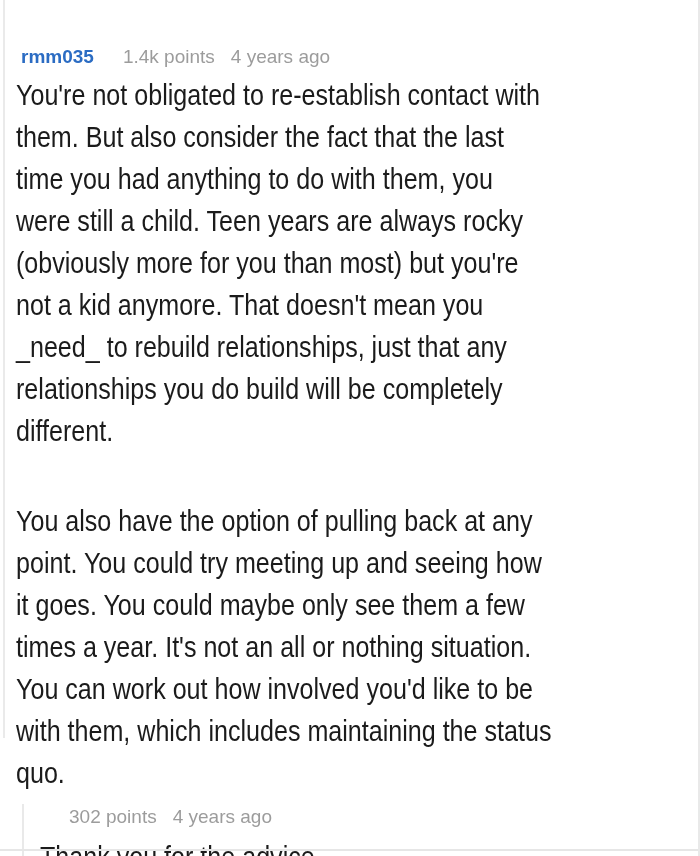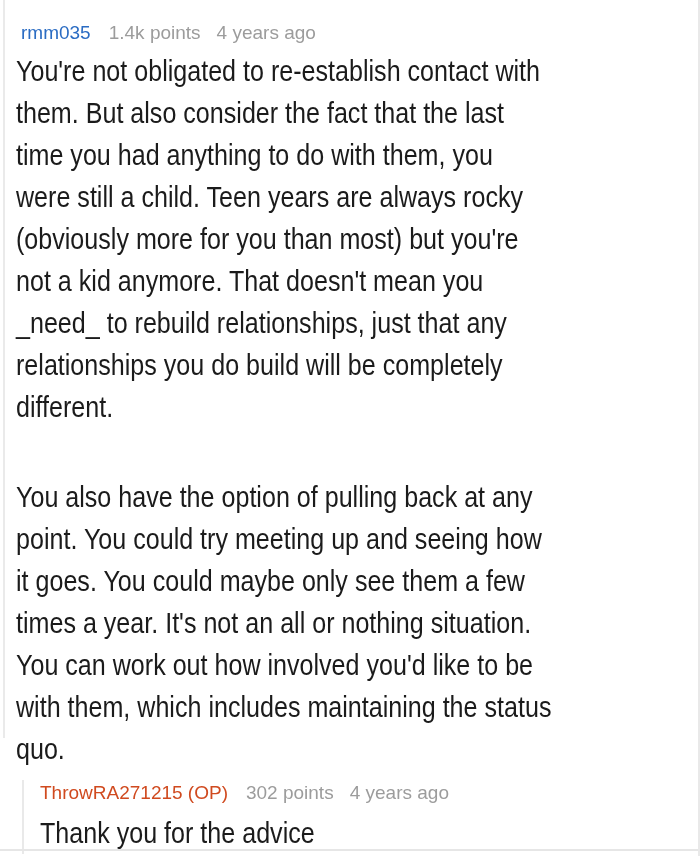--- a/index.html
+++ b/index.html
@@ -16,23 +16,23 @@
   .thread-line{
     position:absolute;left:3px;top:0;width:2px;height:738px;
     background:#eaeaea;
   }
   .comment{padding:20px 0 0 16px;}
   .comment-header{
     display:flex;align-items:baseline;
     font-size:19px;line-height:26px;
   }
   .main-header{margin-left:5px;}
-  .username{font-weight:400;text-decoration:none;cursor:pointer;}
+  .username{font-weight:700;text-decoration:none;cursor:pointer;margin-top:24px;}
   .meta{color:#9c9c9c;font-weight:400;}
-  .meta-points{margin-left:18px;}
+  .meta-points{margin-left:29px;}
   .meta-age{margin-left:16px;}
   
   .body-scale{
     width:812px;
     transform:scaleX(0.865);
     transform-origin:0 0;
     margin-top:4px;
   }
   .para{
     margin:0;
@@ -82,21 +82,20 @@
 point. You could try meeting up and seeing how
 it goes. You could maybe only see them a few
 times a year. It's not an all or nothing situation.
 You can work out how involved you'd like to be
 with them, which includes maintaining the status
 quo.</p>
     </div>
 
     <div class="reply">
       <div class="comment-header">
-        <a class="username" style="color: rgb(208, 74, 31);">ThrowRA271215 (OP)</a>
         <span class="meta meta-points">302 points</span>
         <span class="meta meta-age">4 years ago</span>
       </div>
       <div class="body-scale">
         <p class="para">Thank you for the advice</p>
       </div>
     </div>
 
   </div>
 

